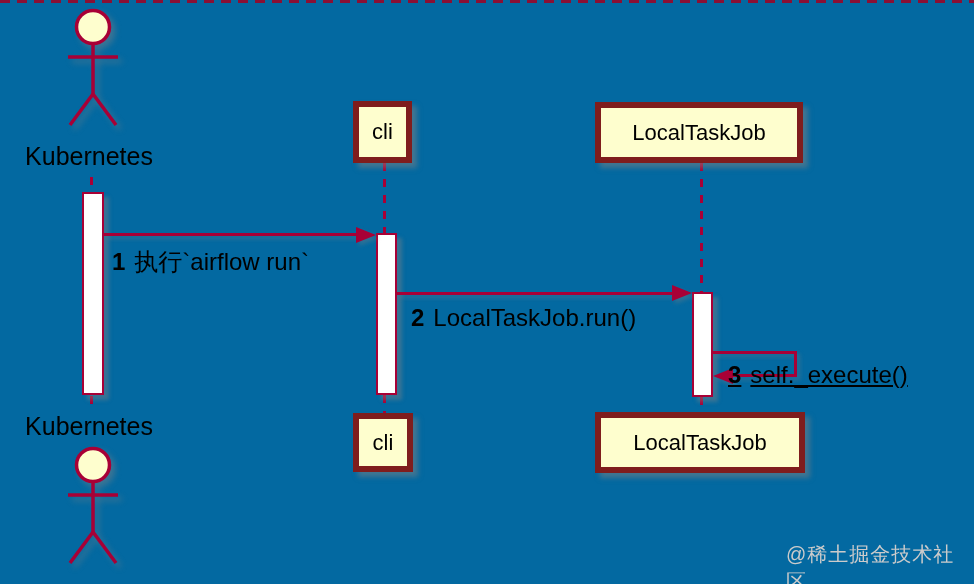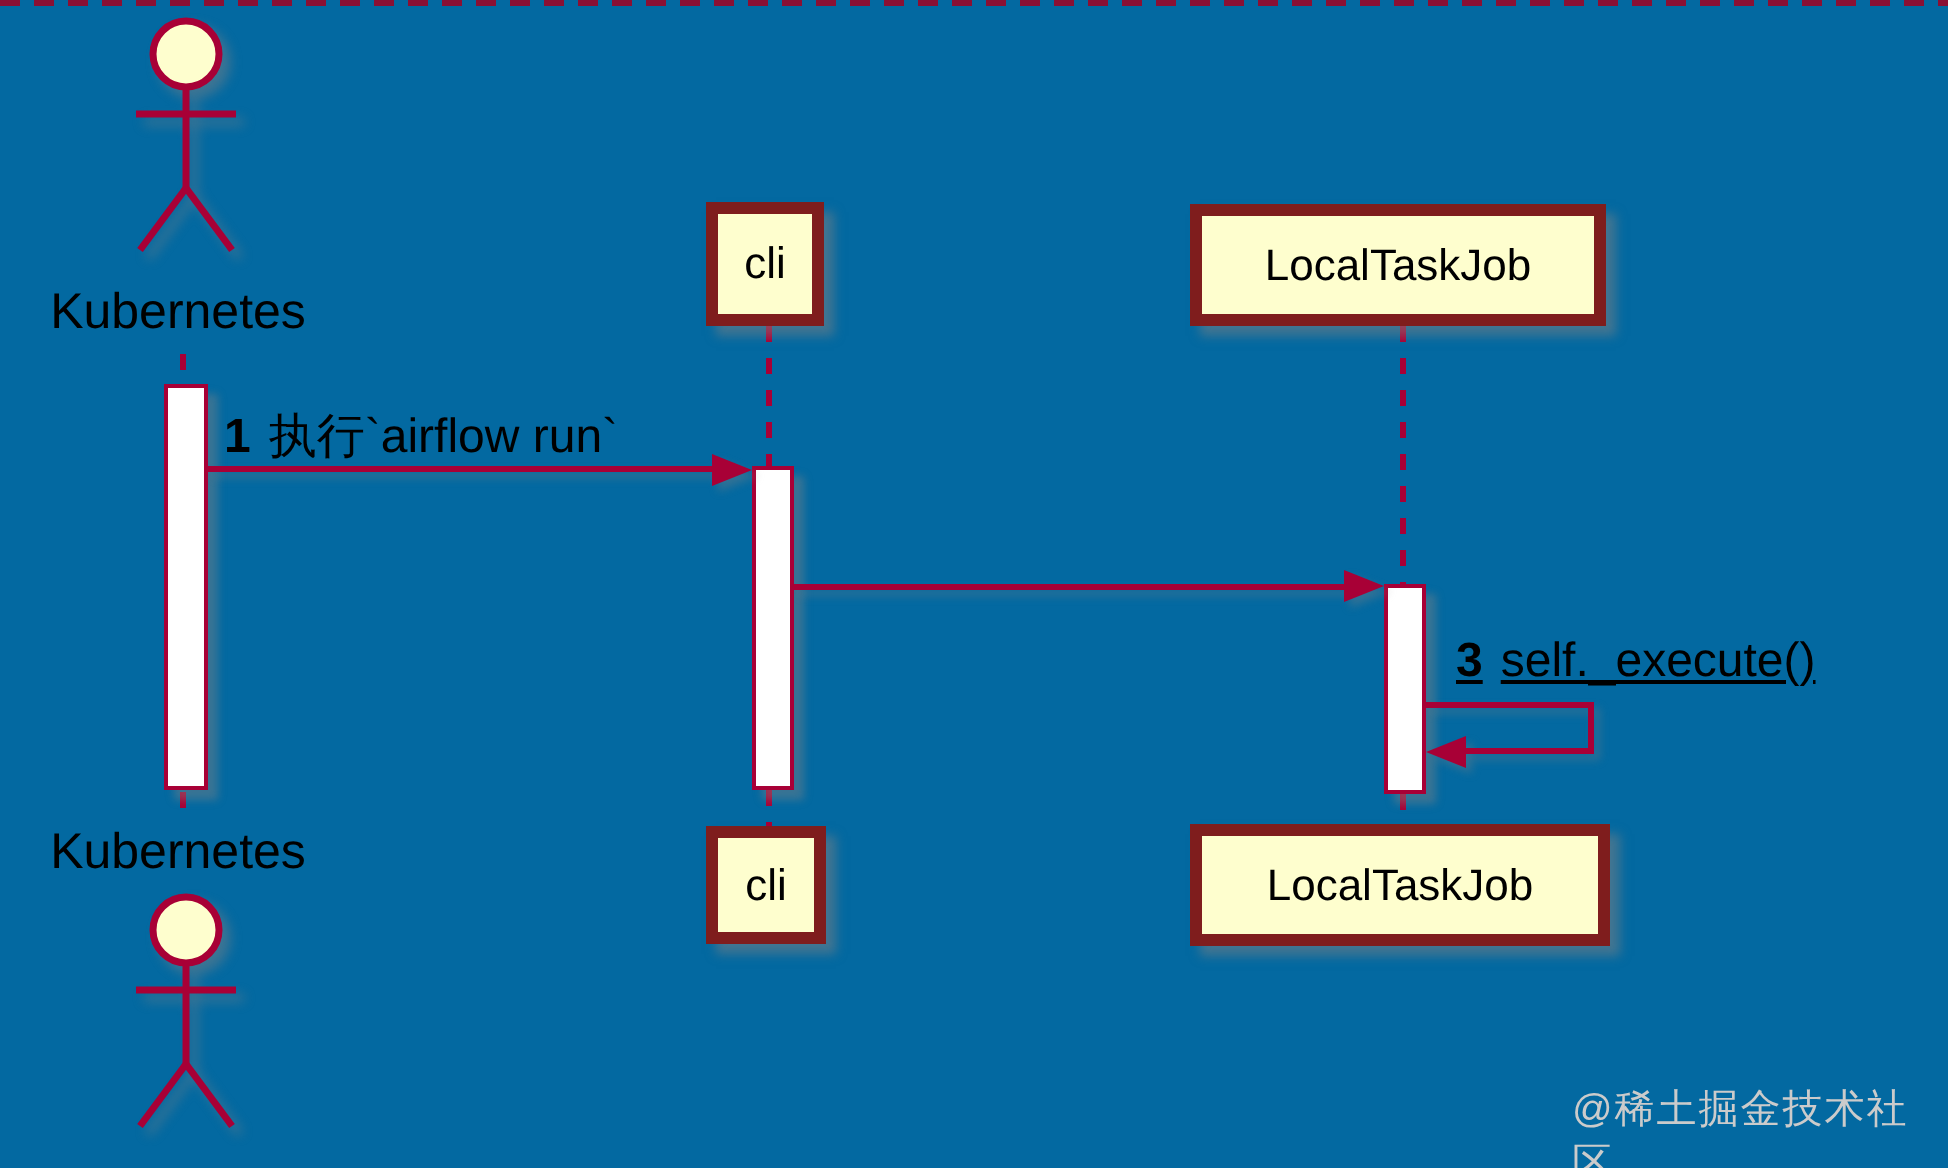--- a/index.html
+++ b/index.html
@@ -24,21 +24,21 @@
     position:absolute;box-sizing:border-box;background:#ffffff;border:2.5px solid #A80036;
     box-shadow:5px 5px 4px rgba(130,130,130,.42);
   }
   .mline{position:absolute;height:3px;background:#A80036;}
   .vline{position:absolute;width:3px;background:#A80036;}
   .arrow-r{position:absolute;width:0;height:0;border-left:20px solid #A80036;
     border-top:8px solid transparent;border-bottom:8px solid transparent;}
   .arrow-l{position:absolute;width:0;height:0;border-right:20px solid #A80036;
     border-top:8px solid transparent;border-bottom:8px solid transparent;}
   .msg{filter:drop-shadow(3px 3px 2px rgba(130,130,130,.35));}
-  .msg-label{position:absolute;font-size:24px;white-space:nowrap;}
+  .msg-label{position:absolute;font-size:24px;white-space:nowrap;margin-top:44px;}
   .msg-label .seq{font-weight:bold;margin-right:9px;}
   .actor-label{position:absolute;left:0;top:142;width:178px;text-align:center;font-size:25px;}
   .actor-svg{position:absolute;filter:drop-shadow(4px 4px 3px rgba(130,130,130,.45));}
   .watermark{position:absolute;left:786px;top:541px;font-size:20px;color:#cbcbcb;letter-spacing:1px;}
 </style>
 </head>
 <body>
 
 <div id="stage">
 
@@ -76,20 +76,23 @@
     <div class="arrow-r" style="left:356px;top:226.5px;"></div>
   </div>
   <div class="msg-label" style="left:112px;top:202px;">
     <span class="seq">1</span><span>执行`airflow run`</span>
   </div>
 
   <div class="msg">
     <div class="mline" style="left:397px;top:291.5px;width:277px;"></div>
     <div class="arrow-r" style="left:672px;top:285px;"></div>
   </div>
+  <div class="msg-label" style="left:411px;top:260px;">
+    <span class="seq">2</span><span>LocalTaskJob.run()</span>
+  </div>
 
   <div class="msg">
     <div class="mline" style="left:713px;top:351px;width:84px;"></div>
     <div class="vline" style="left:794px;top:351px;height:26px;"></div>
     <div class="mline" style="left:733px;top:374px;width:64px;"></div>
     <div class="arrow-l" style="left:713px;top:367.5px;"></div>
   </div>
   <div class="msg-label" style="left:728px;top:317px;text-decoration:underline;">
     <span class="seq">3</span><span>self._execute()</span>
   </div>

